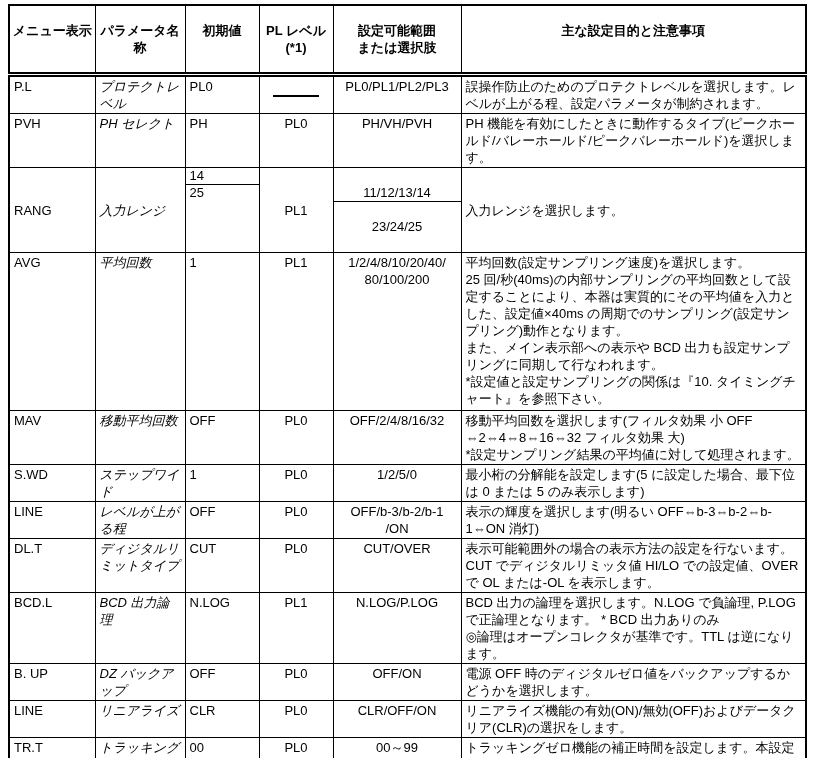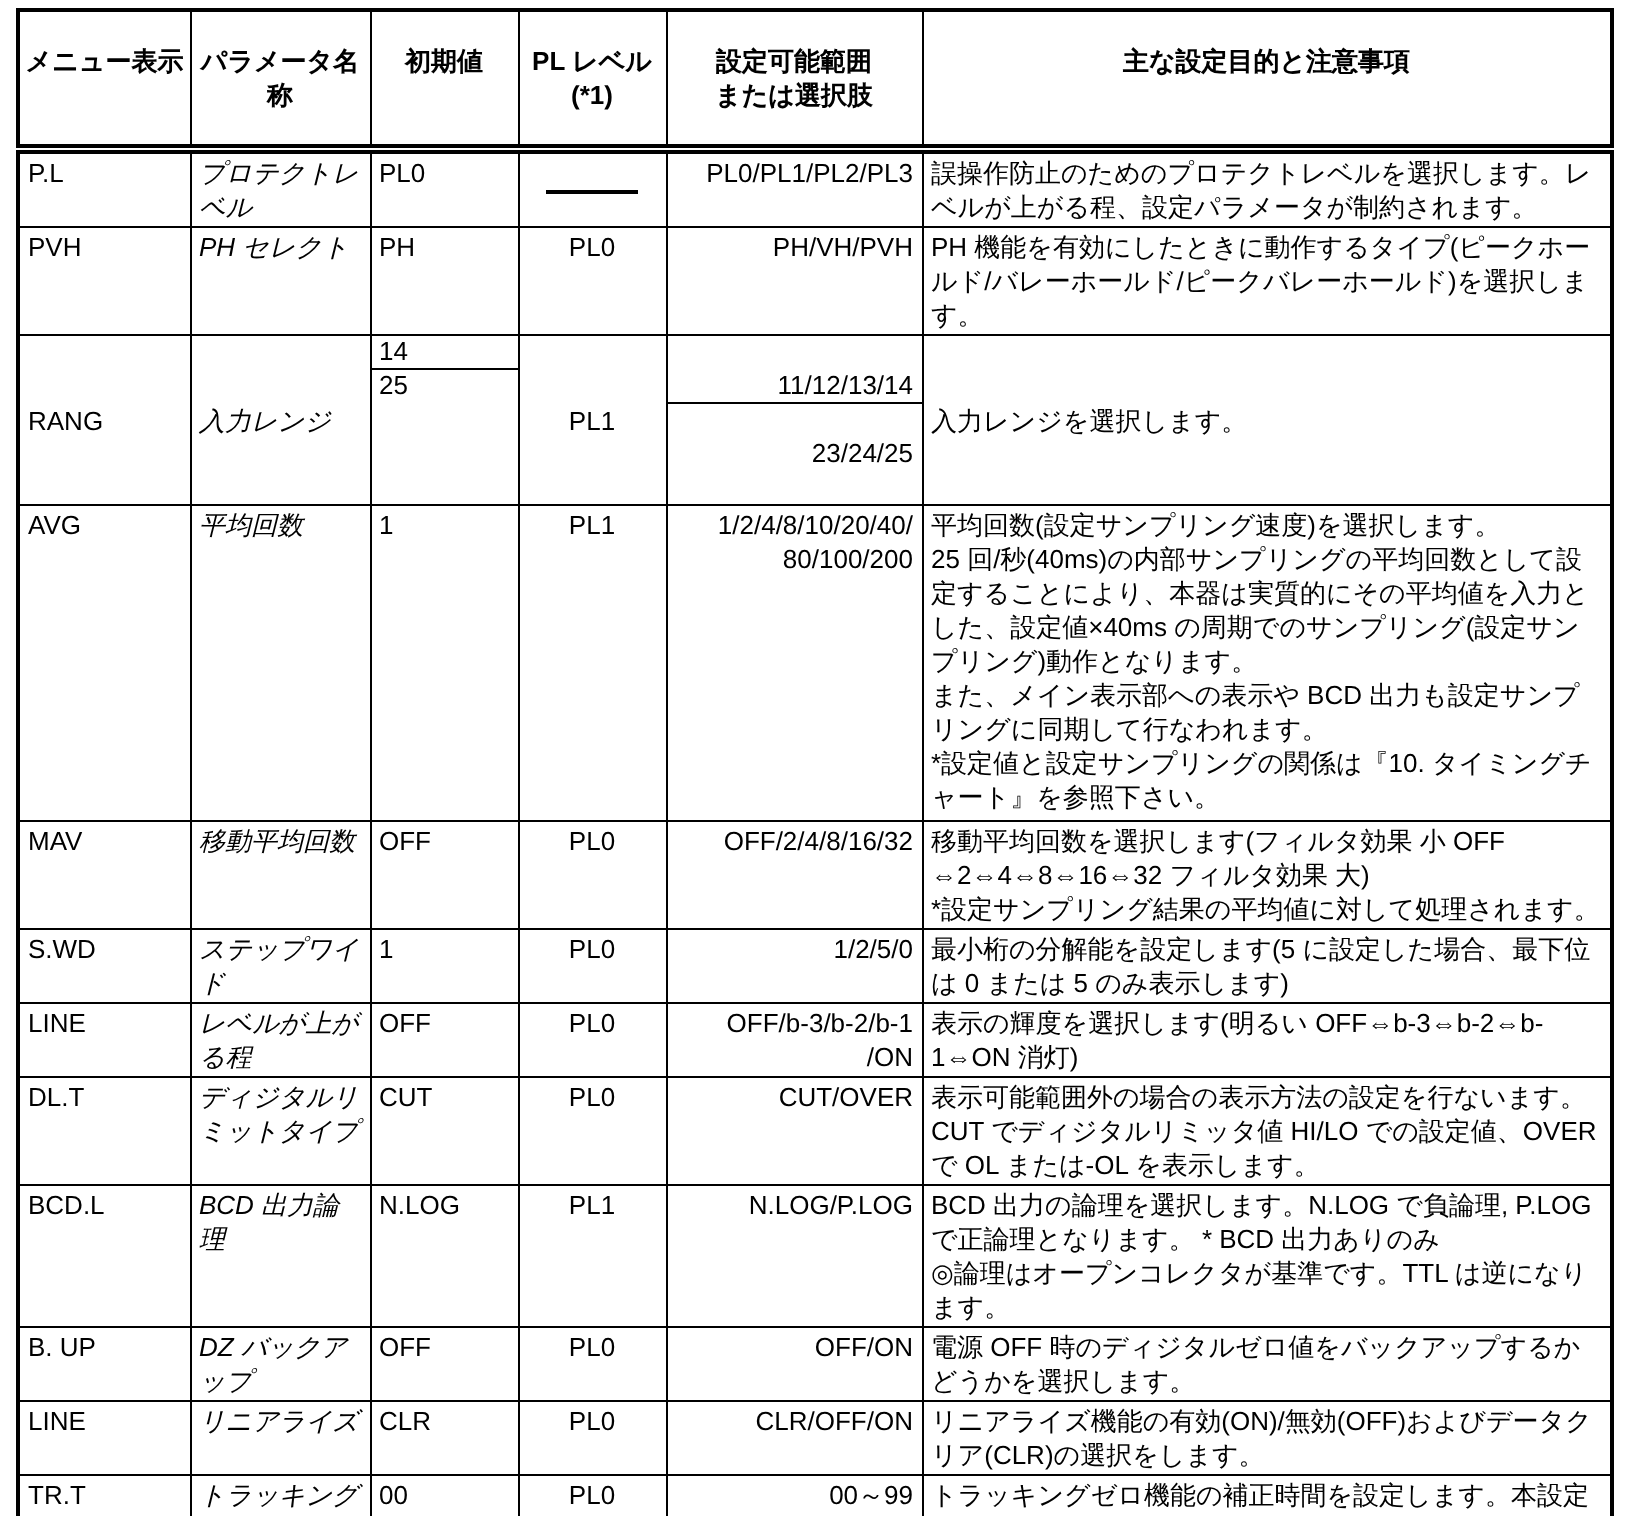--- a/index.html
+++ b/index.html
@@ -11,21 +11,21 @@
   col.c1{width:86px;} col.c2{width:90px;} col.c3{width:74px;}
   col.c4{width:74px;} col.c5{width:128px;} col.c6{width:345px;}
   th,td{border:1px solid #000;vertical-align:top;padding:1px 4px;
         font-size:13px;line-height:17px;word-break:break-word;}
   th{font-weight:bold;text-align:center;white-space:pre-line;
      border-bottom:5px double #000;padding:16px 1px;}
   td.c-menu{text-align:left;}
   td.c-param{text-align:left;font-style:italic;}
   td.c-init{text-align:left;}
   td.c-pl{text-align:center;}
-  td.c-range{text-align:right;white-space:pre-line;}
+  td.c-range{text-align:center;white-space:pre-line;}
   td.c-desc{text-align:left;white-space:pre-line;}
   td.vmid{vertical-align:middle;}
   td.nopad{padding:0;}
   .subcell{padding:0 4px;height:16px;line-height:16px;}
   .subcell.top{border-bottom:1px solid #000;}
   .dash-cell{vertical-align:middle;}
   .dash{display:inline-block;width:46px;height:0;
         border-bottom:2px solid #000;vertical-align:middle;}
 </style>
 </head>

